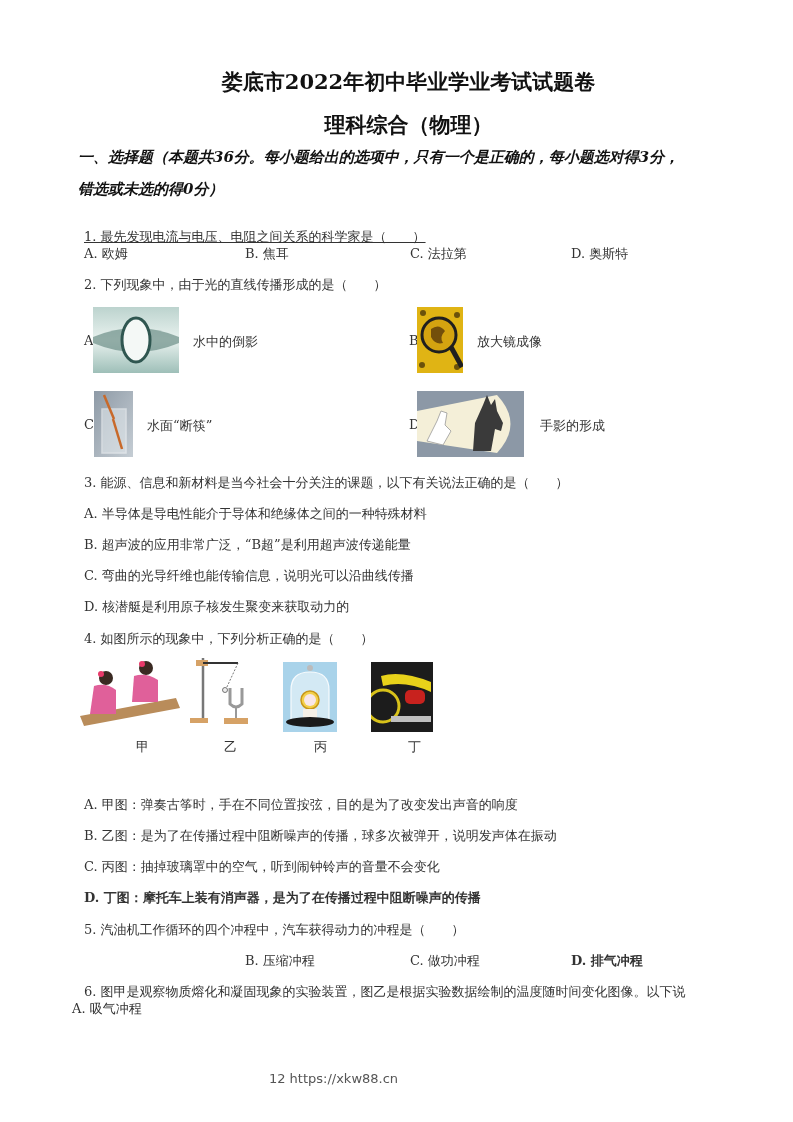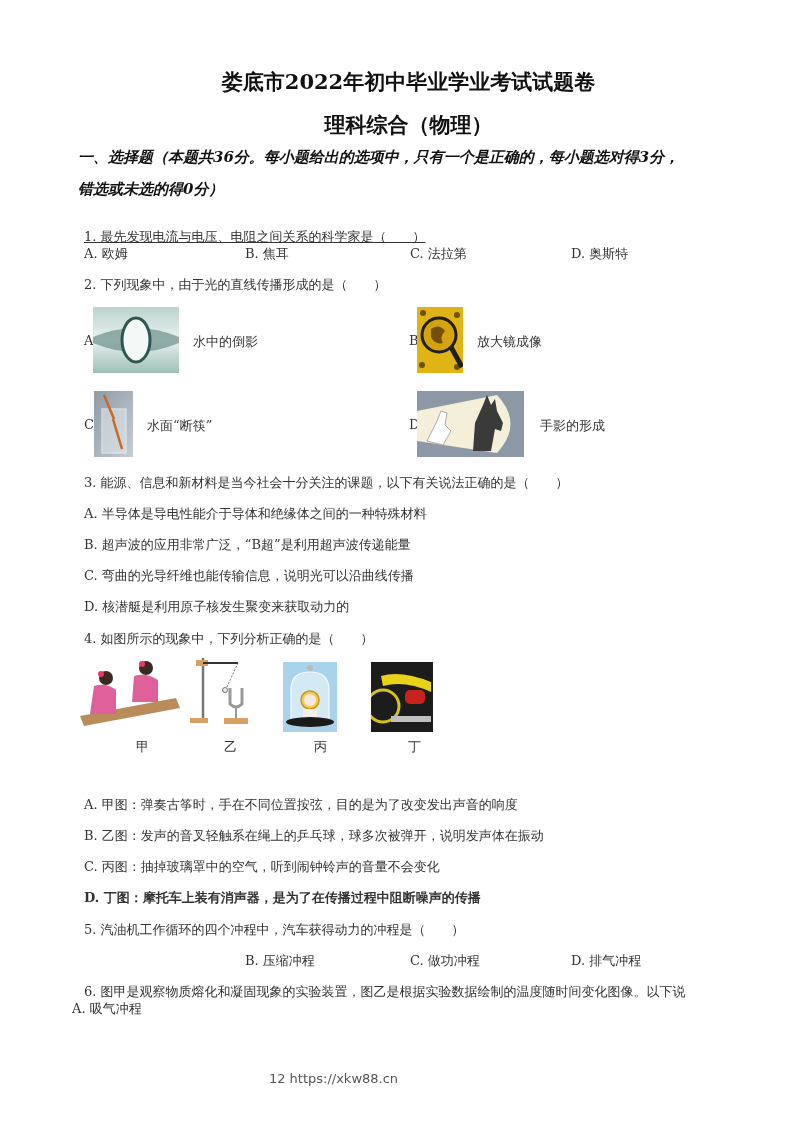--- a/index.html
+++ b/index.html
@@ -148,25 +148,25 @@
     <rect x="20" y="54" width="40" height="6" fill="#bfbfbf"></rect>
   </svg>
 </div>
 
 <div class="abs fig-label" style="top:738px; left:124px;">甲</div>
 <div class="abs fig-label" style="top:738px; left:212px;">乙</div>
 <div class="abs fig-label" style="top:738px; left:302px;">丙</div>
 <div class="abs fig-label" style="top:738px; left:396px;">丁</div>
 
 <div class="abs opt" style="top:796px; left:72px;">A. 甲图：弹奏古筝时，手在不同位置按弦，目的是为了改变发出声音的响度</div>
-<div class="abs opt" style="top:827px; left:72px;">B. 乙图：发声的音叉轻触系在绳上的乒乓球，球多次被弹开，说明发声体在振动</div>
+<div class="abs opt" style="top:827px; left:72px;">B. 乙图：是为了在传播过程中阻断噪声的传播，球多次被弹开，说明发声体在振动</div>
 <div class="abs opt" style="top:858px; left:72px;">C. 丙图：抽掉玻璃罩中的空气，听到闹钟铃声的音量不会变化</div>
 <div class="abs opt" style="top:889px; left:72px;font-weight:bold;">D. 丁图：摩托车上装有消声器，是为了在传播过程中阻断噪声的传播</div>
 
 <div class="abs q" style="top:921px;">5. 汽油机工作循环的四个冲程中，汽车获得动力的冲程是（　　）</div>
 <div class="abs opt" style="top:952px; left:60px;margin-top:48px;">A. 吸气冲程</div>
 <div class="abs opt" style="top:952px; left:233px;">B. 压缩冲程</div>
 <div class="abs opt" style="top:952px; left:398px;">C. 做功冲程</div>
-<div class="abs opt" style="top:952px; left:559px;">D. 排气冲程</div>
+<div class="abs opt" style="top:952px; left:559px;font-weight:bold;">D. 排气冲程</div>
 
 <div class="abs q" style="top:983px;">6. 图甲是观察物质熔化和凝固现象的实验装置，图乙是根据实验数据绘制的温度随时间变化图像。以下说</div>
 
 <div class="abs footer" style="top:1071px;">12 https://xkw88.cn</div>
 
 </body></html>

